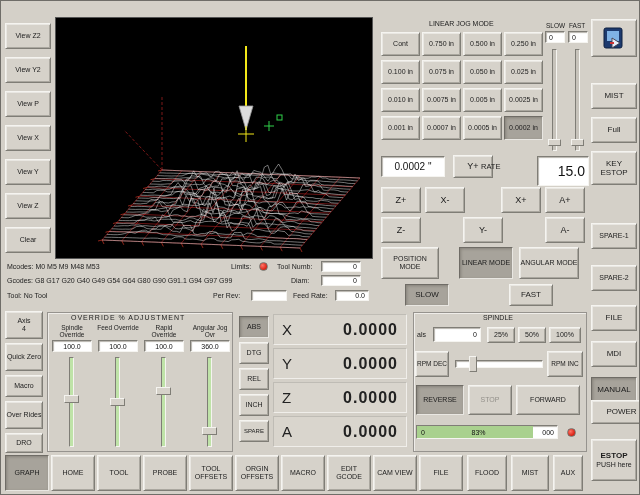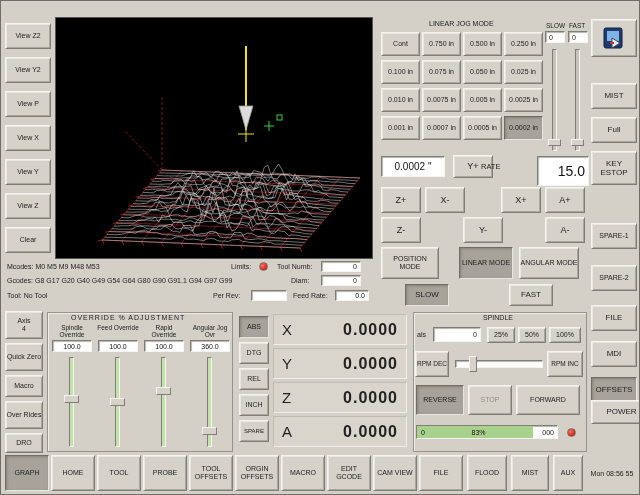--- a/index.html
+++ b/index.html
@@ -305,15 +305,19 @@
       <rect x="8" y="16" width="4" height="2" fill="#c33"></rect>
     </svg>
   </div>
   <div class="btn" style="left:590px;top:82px;width:46px;height:26px">MIST</div>
   <div class="btn" style="left:590px;top:116px;width:46px;height:26px">Full</div>
   <div class="btn" style="left:590px;top:150px;width:46px;height:34px">KEY ESTOP</div>
   <div class="btn minitxt" style="left:590px;top:222px;width:46px;height:26px">SPARE-1</div>
   <div class="btn minitxt" style="left:590px;top:264px;width:46px;height:26px">SPARE-2</div>
   <div class="btn" style="left:590px;top:304px;width:46px;height:26px">FILE</div>
   <div class="btn" style="left:590px;top:340px;width:46px;height:26px">MDI</div>
-  <div class="btn sel" style="left:590px;top:376px;width:46px;height:26px">OFFSETS</div>
+  <div class="btn sel" style="left:590px;top:376px;width:46px;height:26px">MANUAL</div>
   <div class="btn" style="left:590px;top:399px;width:61px;height:24px">POWER</div>
+  <div class="btn" style="left:590px;top:438px;width:46px;height:42px;flex-direction:column">
+    <span style="font-weight:bold">ESTOP</span>
+    <span class="minitxt">PUSH here</span>
+  </div>
 </div>
 
 </body></html>

